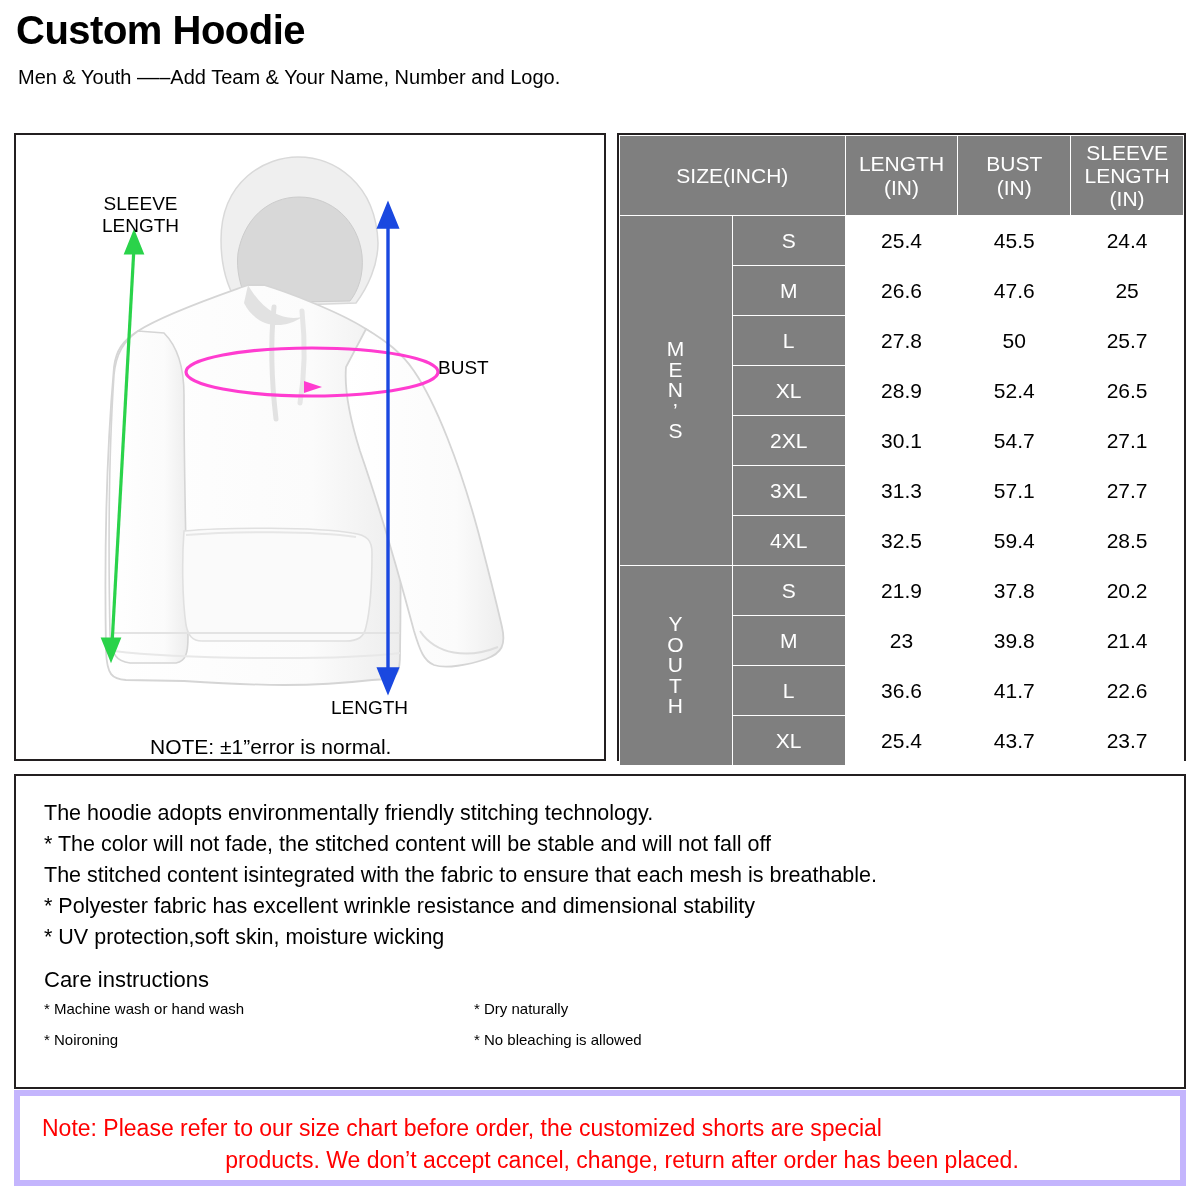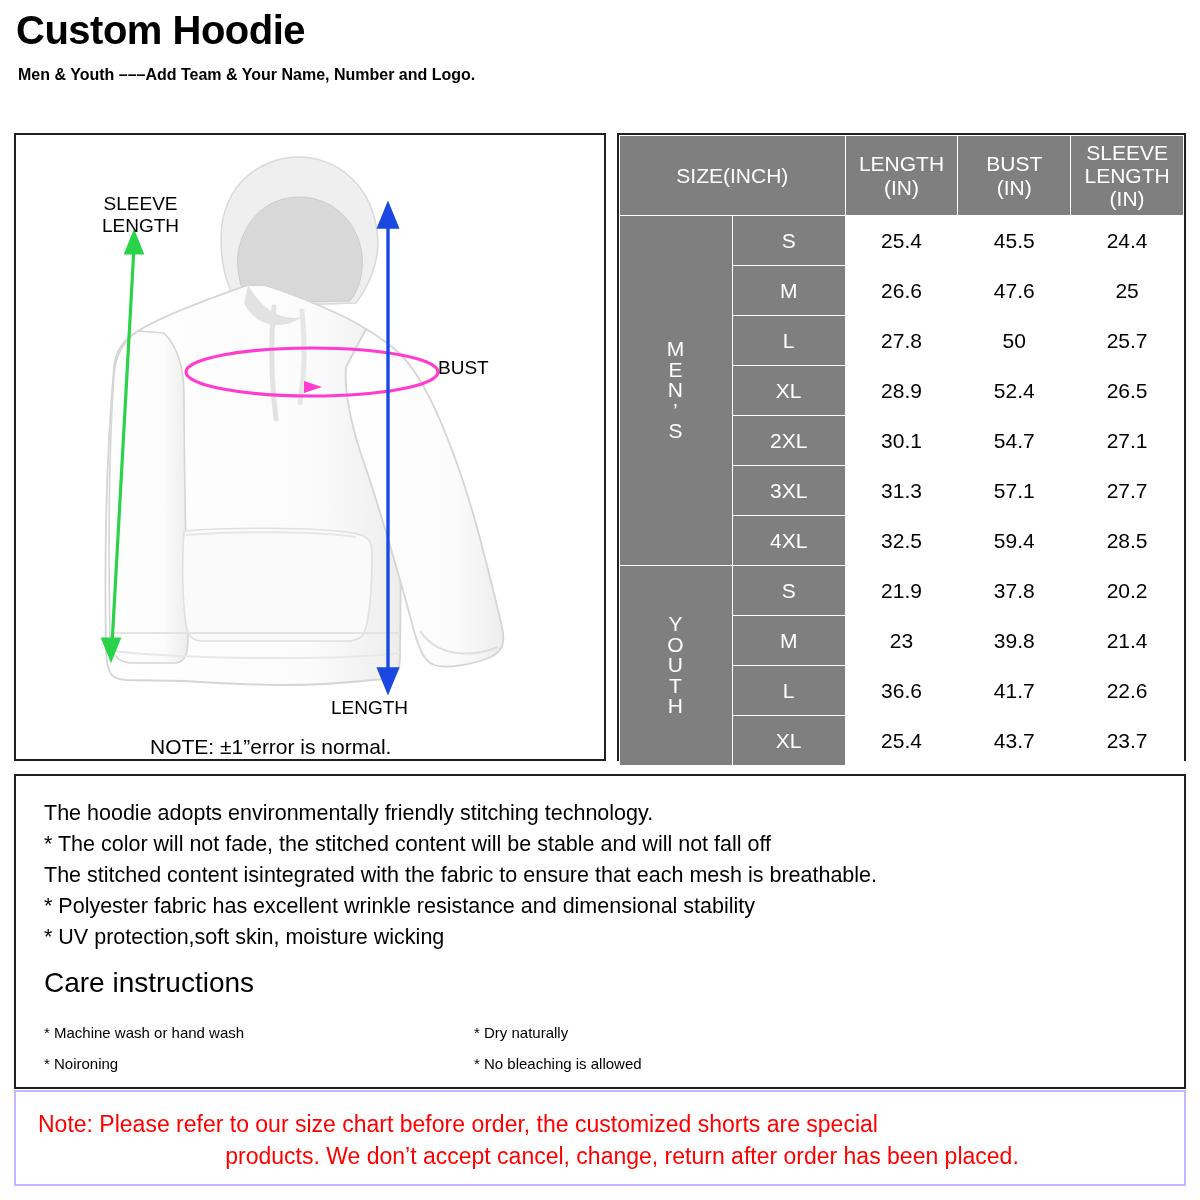--- a/index.html
+++ b/index.html
@@ -19,22 +19,22 @@
   .title {
     position: absolute;
     left: 16px; top: 8px;
     font-size: 40px;
     font-weight: bold;
     letter-spacing: -0.5px;
   }
   .subtitle {
     position: absolute;
     left: 18px; top: 66px;
-    font-size: 16px;
-    font-weight: bold;
+    font-size: 20px;
+    font-weight: normal;
   }
   
   .diagram-box {
     position: absolute;
     left: 14px; top: 133px;
     width: 592px; height: 628px;
     border: 2px solid #231f20;
     background: #fff;
   }
   .table-box {
@@ -113,36 +113,36 @@
     width: 1172px; height: 315px;
     border: 2px solid #231f20;
     padding: 22px 28px 0 28px;
   }
   .desc-line {
     font-size: 21.5px;
     line-height: 31px;
     white-space: nowrap;
   }
   .care-title {
-    font-size: 28px;
+    font-size: 22px;
     margin-top: 14px;
-    margin-bottom: 18px;
+    margin-bottom: 0;
   }
   .care-grid {
     display: grid;
     grid-template-columns: 430px auto;
     font-size: 15px;
     line-height: 31px;
   }
   
   .note-box {
     position: absolute;
     left: 14px; top: 1090px;
     width: 1172px; height: 96px;
-    border: 2px solid #c4b5fd;
+    border: 6px solid #c4b5fd;
     color: #ff0000;
     font-size: 23px;
     line-height: 32px;
     padding: 16px 20px 0 22px;
   }
   .note-box .l2 { padding-left: 42px; text-align: center; }
 </style>
 </head>
 <body>
 

